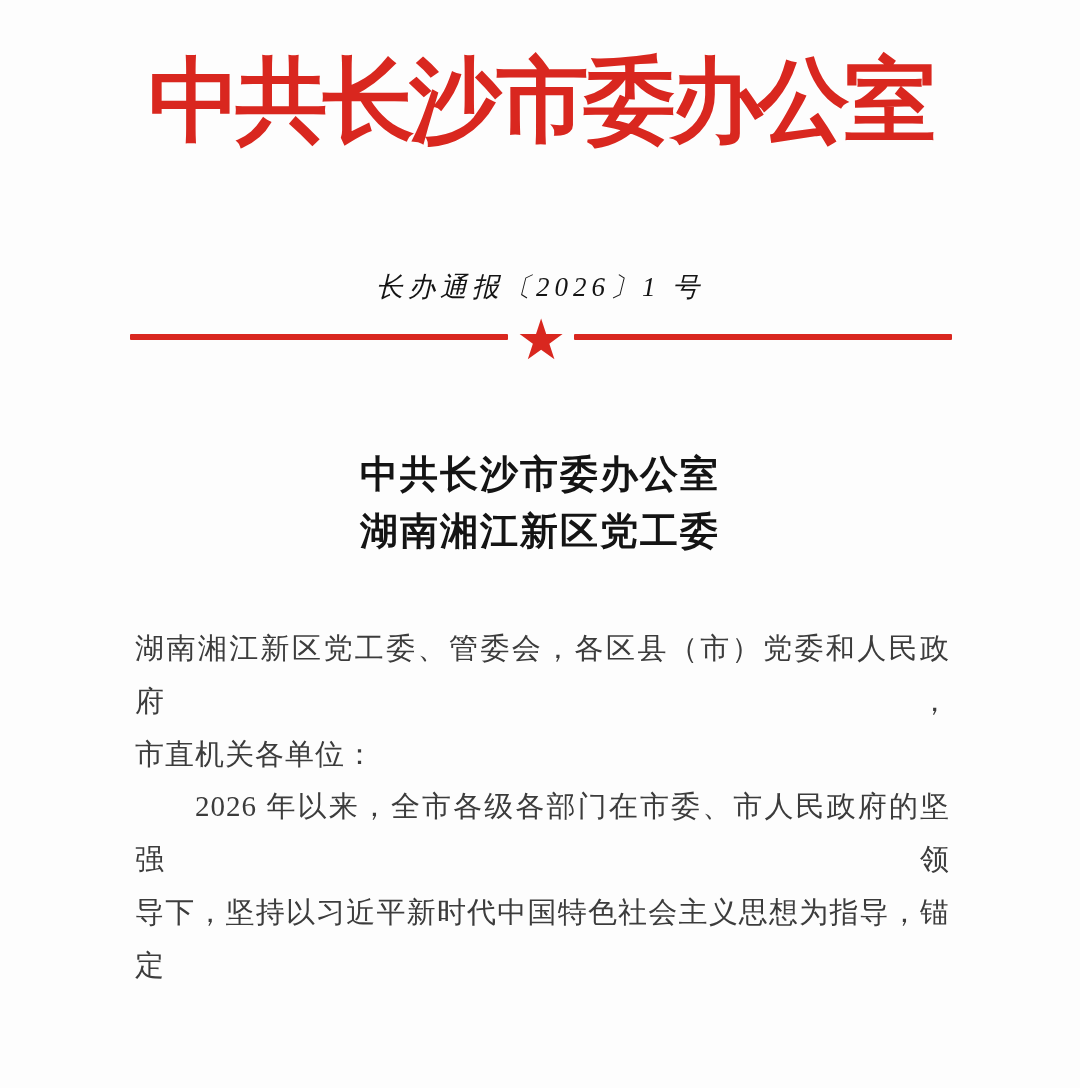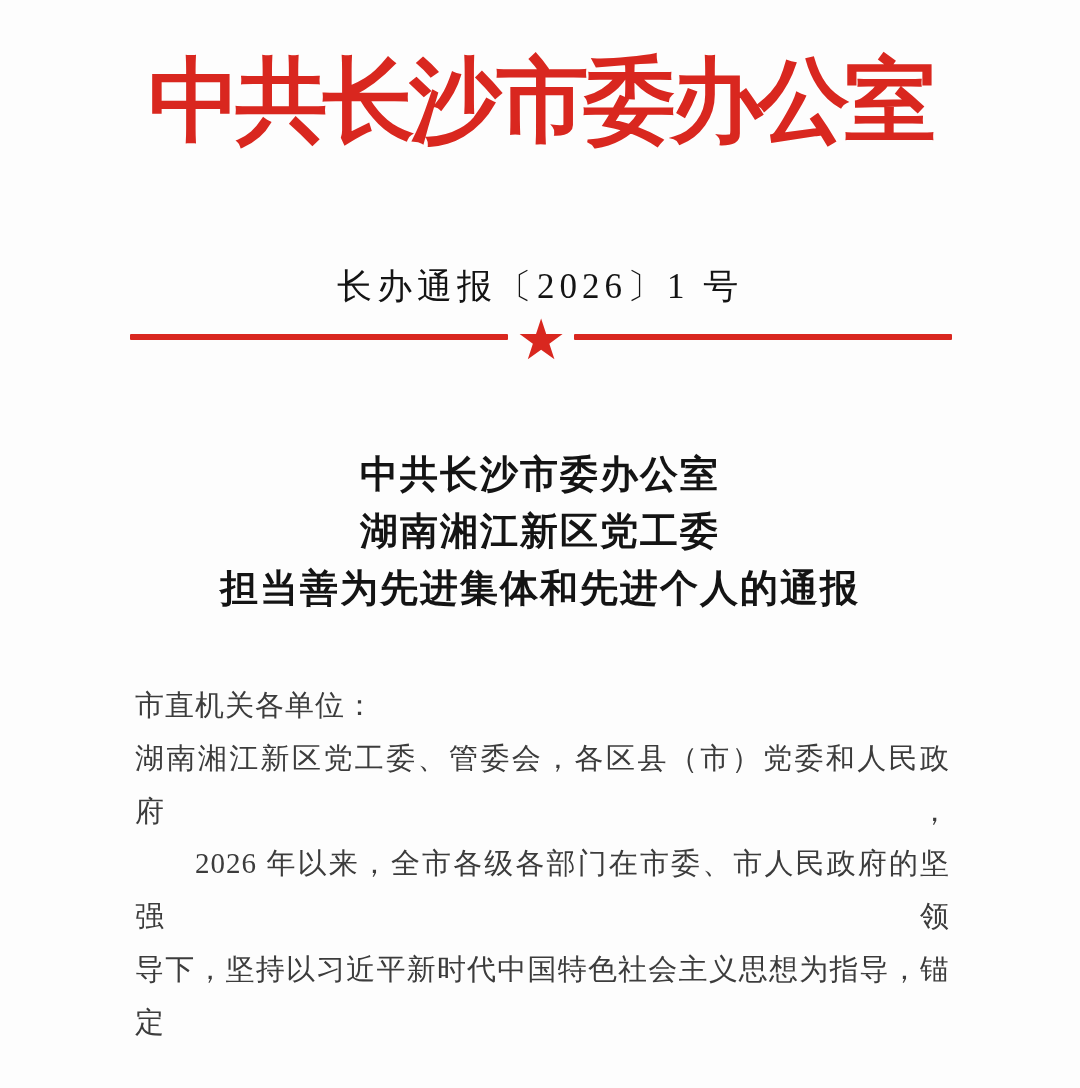--- a/index.html
+++ b/index.html
@@ -28,23 +28,24 @@
     font-weight:900;
     letter-spacing:-5px;
     line-height:134px;
     white-space:nowrap;
   }
   
   .doc-number{
     margin-top:102px;
     text-align:center;
     color:var(--title-text);
-    font-size:35px;
+    font-size:27px;
     letter-spacing:5px;
     line-height:34px;
+    font-style:italic;
   }
   
   .rule{
     margin:8px 128px 0 130px;
     display:flex;
     align-items:center;
     height:50px;
   }
   .rule .seg{
     flex:1;
@@ -95,24 +96,23 @@
 
   <div class="rule">
     <span class="seg"></span>
     <span class="star">★</span>
     <span class="seg"></span>
   </div>
 
   <div class="title-block">
     <div class="title-line">中共长沙市委办公室</div>
     <div class="title-line">湖南湘江新区党工委</div>
-    <div class="title-line">担当善为先进集体和先进个人的通报</div>
   </div>
 
   <div class="body-block">
+    <div class="body-line jl">湖南湘江新区党工委、管委会，各区县（市）党委和人民政府，</div>
     <div class="body-line">市直机关各单位：</div>
-    <div class="body-line jl">湖南湘江新区党工委、管委会，各区县（市）党委和人民政府，</div>
     <div class="body-line jl indent">2026 年以来，全市各级各部门在市委、市人民政府的坚强领</div>
     <div class="body-line jl">导下，坚持以习近平新时代中国特色社会主义思想为指导，锚定</div>
 
   </div>
 
 </div>
 
 </body></html>

